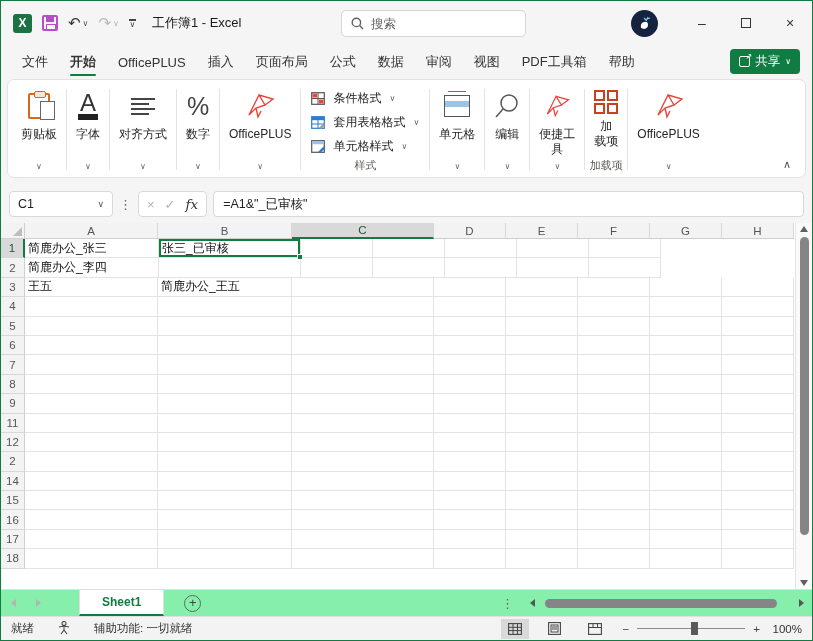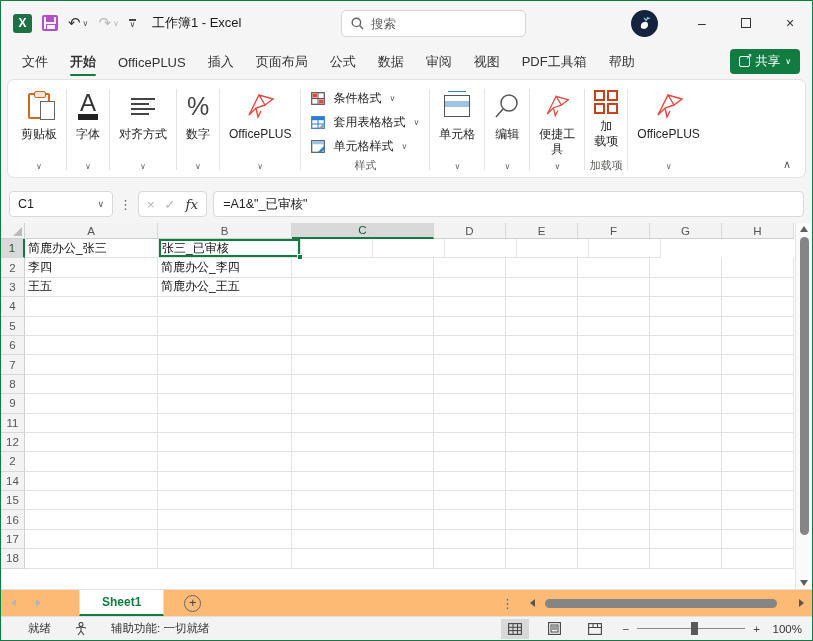--- a/index.html
+++ b/index.html
@@ -94,35 +94,35 @@
   .rowh.sel { background:#d9d9d9; border-right:2px solid #107C41; color:#0e5c33; }
   .cell { flex:none; border-right:1px solid #e3e3e3; border-bottom:1px solid #e3e3e3; font-size:12px; color:#111; display:flex; align-items:center; padding:0 3px; white-space:nowrap; overflow:hidden; background:#fff; }
   .cell.sel { box-shadow:inset 0 0 0 2px #107C41; position:relative; overflow:visible; z-index:2; }
   .cell.sel .handle { position:absolute; right:-3px; bottom:-3px; width:6px; height:6px; background:#107C41; border:1px solid #fff; }
   .vscroll { width:17px; flex:none; background:#fafafa; border-left:1px solid #e4e4e4; display:flex; flex-direction:column; align-items:center; padding:3px 0; }
   .tri-up { width:0; height:0; border-left:4px solid transparent; border-right:4px solid transparent; border-bottom:6px solid #5f5f5f; }
   .tri-dn { width:0; height:0; border-left:4px solid transparent; border-right:4px solid transparent; border-top:6px solid #5f5f5f; margin-top:auto; }
   .vthumb { width:9px; height:298px; background:#858585; border-radius:5px; margin-top:5px; }
 
   
-  .sheetbar { height:27px; background:#fdba74; border-top:1px solid #e0e0e0; display:flex; align-items:center; flex:none; position:relative; }
+  .sheetbar { height:27px; background:#86efac; border-top:1px solid #e0e0e0; display:flex; align-items:center; flex:none; position:relative; }
   .nav-tri { width:0; height:0; border-top:4px solid transparent; border-bottom:4px solid transparent; margin:0 10px; }
   .nav-l { border-right:5px solid #b5b5b5; } .nav-r { border-left:5px solid #b5b5b5; }
   .stab { height:100%; background:#fff; border-bottom:2.5px solid #107C41; color:#107C41; font-weight:bold; font-size:12px; display:flex; align-items:center; padding:0 22px; margin-left:28px; border-right:1px solid #e0e0e0; border-left:1px solid #e0e0e0; }
   .newsheet { width:17px; height:17px; border:1px solid #666; border-radius:50%; display:flex; align-items:center; justify-content:center; color:#444; font-size:13px; margin-left:20px; line-height:0; }
   .hscroll { position:absolute; right:8px; display:flex; align-items:center; gap:6px; }
   .hscroll .vdots { margin-right:10px; }
   .htrack { width:252px; height:10px; display:flex; align-items:center; }
   .hthumb { width:232px; height:9px; background:#858585; border-radius:5px; margin-left:4px; }
   .htri-l { width:0;height:0;border-top:4px solid transparent;border-bottom:4px solid transparent;border-right:5px solid #555; }
   .htri-r { width:0;height:0;border-top:4px solid transparent;border-bottom:4px solid transparent;border-left:5px solid #555; }
 
   
   .statusbar { height:24px; background:#f3f3f3; border-top:1px solid #e0e0e0; display:flex; align-items:center; font-size:11.5px; color:#333; flex:none; }
-  .st-left { display:flex; align-items:center; gap:24px; padding-left:27px; }
+  .st-left { display:flex; align-items:flex-start; gap:24px; padding-left:10px; }
   .st-right { margin-left:auto; display:flex; align-items:center; padding-right:10px; gap:0; }
   .viewbtn { width:28px; height:20px; display:flex; align-items:center; justify-content:center; }
   .viewbtn.active { background:#d9d9d9; }
   .zoomer { display:flex; align-items:center; margin-left:14px; gap:8px; color:#444; }
   .ztrack { width:108px; height:1.5px; background:#8a8a8a; position:relative; }
   .zthumb { position:absolute; left:54px; top:-6px; width:7px; height:13px; background:#5a5a5a; }
   .zpct { width:42px; text-align:right; font-size:11.5px; color:#333; }
 </style>
 </head>
 <body>
@@ -383,21 +383,20 @@
           <div class="cell" style="width: 134px;">简鹿办公_张三</div>
           <div class="cell sel" style="width: 142px;">张三_已审核<span class="handle"></span></div>
           <div class="cell" style="width: 72px;"></div>
           <div class="cell" style="width: 72px;"></div>
           <div class="cell" style="width: 72px;"></div>
           <div class="cell" style="width: 72px;"></div>
           <div class="cell" style="width: 72px;"></div>
         </div>
         <div class="grow">
           <div class="rowh">2</div>
-          <div class="cell" style="width: 133px;">李四</div>
           <div class="cell" style="width: 134px;">简鹿办公_李四</div>
           <div class="cell" style="width: 142px;"></div>
           <div class="cell" style="width: 72px;"></div>
           <div class="cell" style="width: 72px;"></div>
           <div class="cell" style="width: 72px;"></div>
           <div class="cell" style="width: 72px;"></div>
           <div class="cell" style="width: 72px;"></div>
         </div>
         <div class="grow">
           <div class="rowh">3</div>

